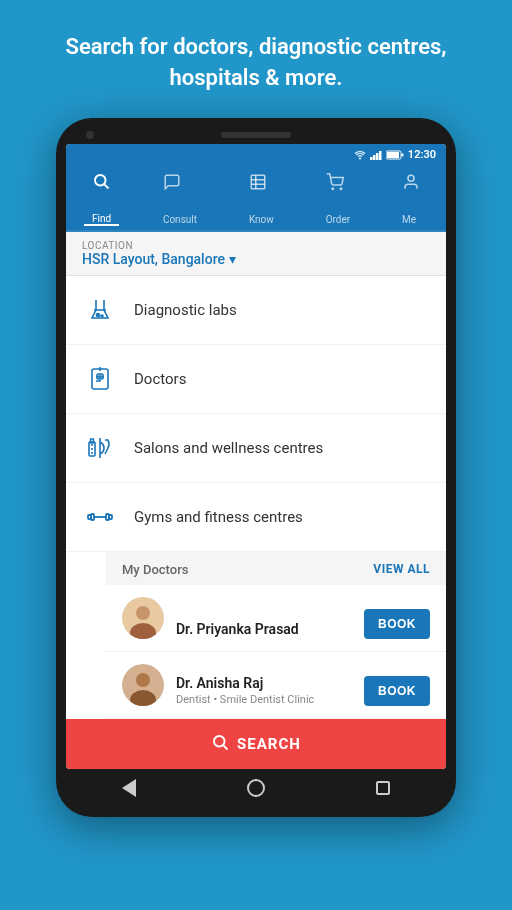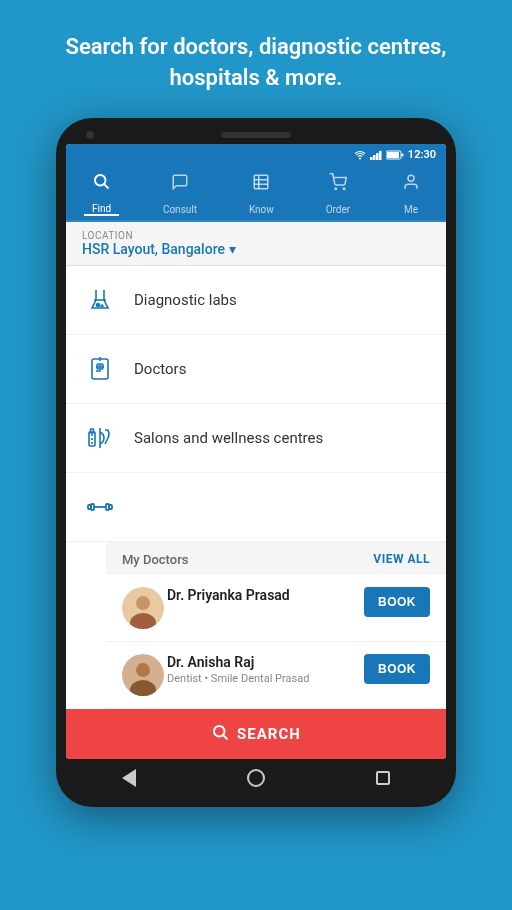--- a/index.html
+++ b/index.html
@@ -92,22 +92,22 @@
       display: flex;
       justify-content: space-around;
       align-items: center;
       padding: 6px 0 4px;
       border-bottom: 2px solid rgba(255,255,255,0.1);
     }
 
     .nav-item {
       display: flex;
       flex-direction: column;
-      align-items: center;
-      gap: 9px;
+      align-items: flex-start;
+      gap: 19px;
       cursor: pointer;
       padding: 0 8px;
     }
 
     .nav-item .nav-icon {
       font-size: 16px;
       color: rgba(255,255,255,0.7);
     }
 
     .nav-item.active .nav-icon {
@@ -213,25 +213,25 @@
     .view-all-btn {
       font-size: 12px;
       color: #1976b8;
       font-weight: 700;
       cursor: pointer;
       letter-spacing: 0.5px;
     }
 
     .doctor-card {
       display: flex;
-      align-items: flex-start;
+      align-items: flex-end;
       padding: 12px 16px;
       background: white;
       border-bottom: 1px solid #f0f0f0;
-      gap: 3px;
+      gap: 12px;
     }
 
     .doctor-avatar {
       width: 42px;
       height: 42px;
       border-radius: 50%;
       background: #ddd;
       overflow: hidden;
       flex-shrink: 0;
       display: flex;
@@ -484,20 +484,21 @@
         <div class="menu-icon-wrap">
           <svg viewBox="0 0 28 28" fill="none" stroke="#1976b8" stroke-width="1.8">
             <line x1="14" y1="14" x2="14" y2="14"></line>
             <line x1="8" y1="14" x2="20" y2="14"></line>
             <rect x="5" y="11" width="3" height="6" rx="1"></rect>
             <rect x="2" y="12" width="3" height="4" rx="1"></rect>
             <rect x="20" y="11" width="3" height="6" rx="1"></rect>
             <rect x="23" y="12" width="3" height="4" rx="1"></rect>
           </svg>
         </div>
+        <span class="menu-item-label">Gyms and fitness centres</span>
       </div>
 
     </div>
 
     <div class="my-doctors-section">
 
       <div class="my-doctors-header">
         <span class="my-doctors-title">My Doctors</span>
         <span class="view-all-btn">VIEW ALL</span>
       </div>
@@ -519,21 +520,21 @@
       <div class="doctor-card">
         <div class="doctor-avatar">
           <svg width="42" height="42" viewBox="0 0 42 42">
             <circle cx="21" cy="21" r="21" fill="#d4b090"></circle>
             <circle cx="21" cy="16" r="7" fill="#b07848"></circle>
             <ellipse cx="21" cy="36" rx="13" ry="10" fill="#8a5830"></ellipse>
           </svg>
         </div>
         <div class="doctor-info">
           <div class="doctor-name">Dr. Anisha Raj</div>
-          <div class="doctor-specialty">Dentist • Smile Dental Prasad</div>
+          <div class="doctor-specialty">Dentist • Smile Dentist Clinic</div>
         </div>
         <button class="book-btn">BOOK</button>
       </div>
 
     </div>
 
     <div class="search-bar">
       <span class="search-bar-icon">
         <svg width="18" height="18" viewBox="0 0 24 24" fill="none" stroke="white" stroke-width="2.5">
           <circle cx="11" cy="11" r="7"></circle>

